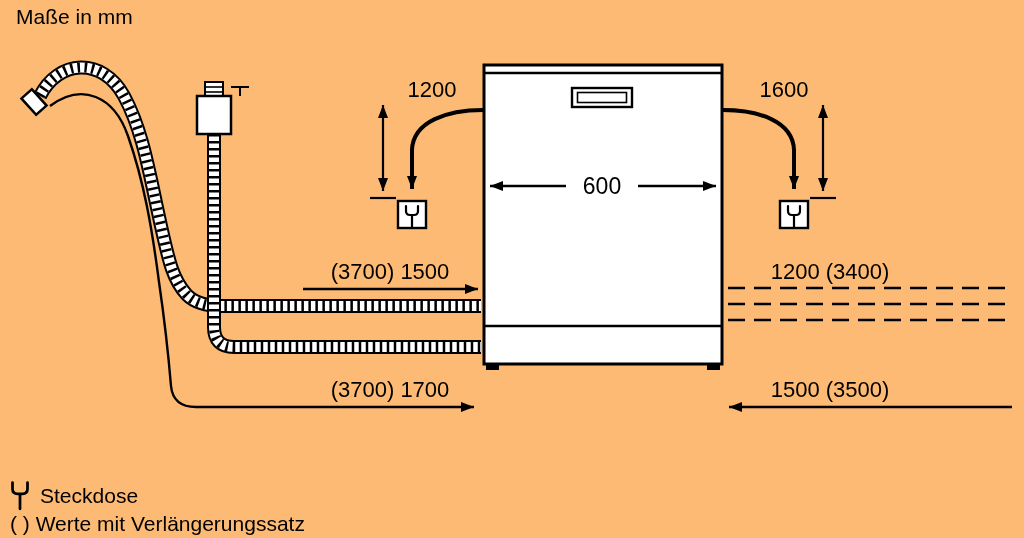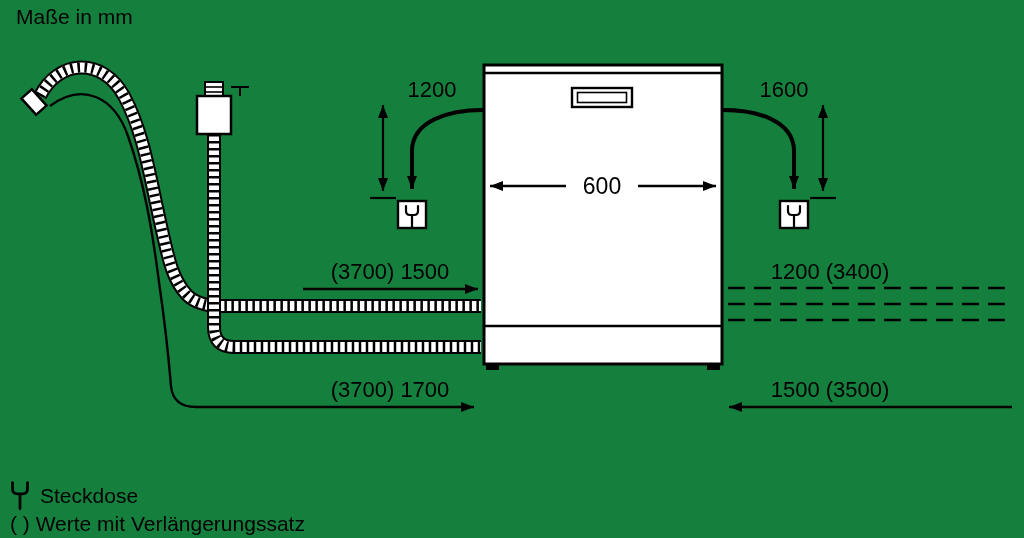--- a/index.html
+++ b/index.html
@@ -1,16 +1,16 @@
 <!DOCTYPE html>
 <html><head>
 <meta charset="utf-8">
 <style>
   html,body{margin:0;padding:0;background:#fff;}
-  .canvas{position:relative;width:1024px;height:538px;background:#15803d;overflow:hidden;
+  .canvas{position:relative;width:1024px;height:538px;background:#fdba74;overflow:hidden;
           font-family:"Liberation Sans", sans-serif;}
   svg{display:block;}
   text{fill:#000;font-family:"Liberation Sans", sans-serif;}
   .lbl{font-size:22px;}
   .ttl{font-size:21px;}
 </style>
 </head>
 <body>
 
 <div class="canvas">

